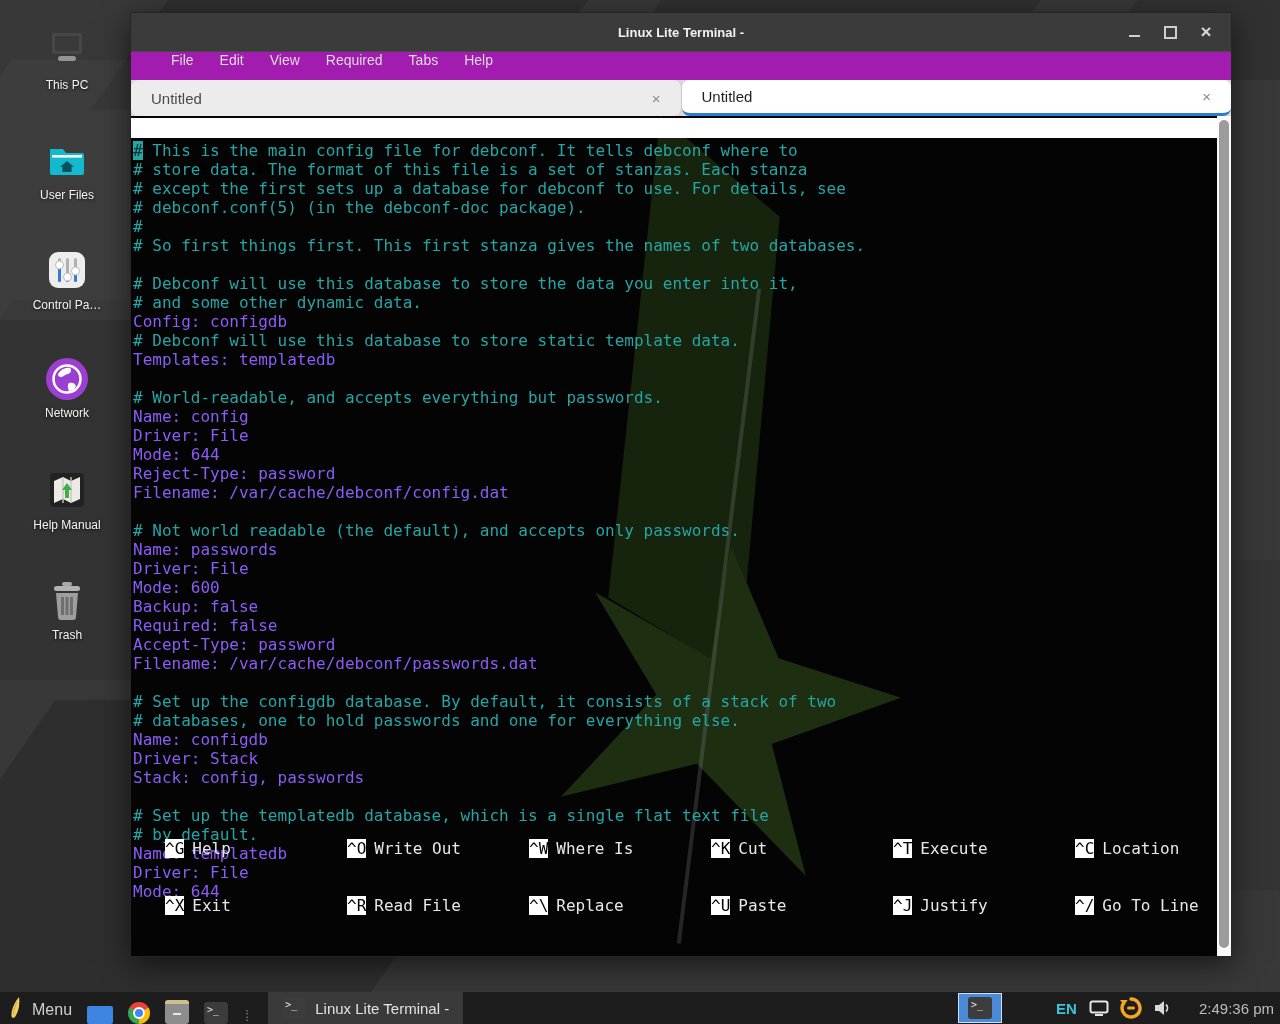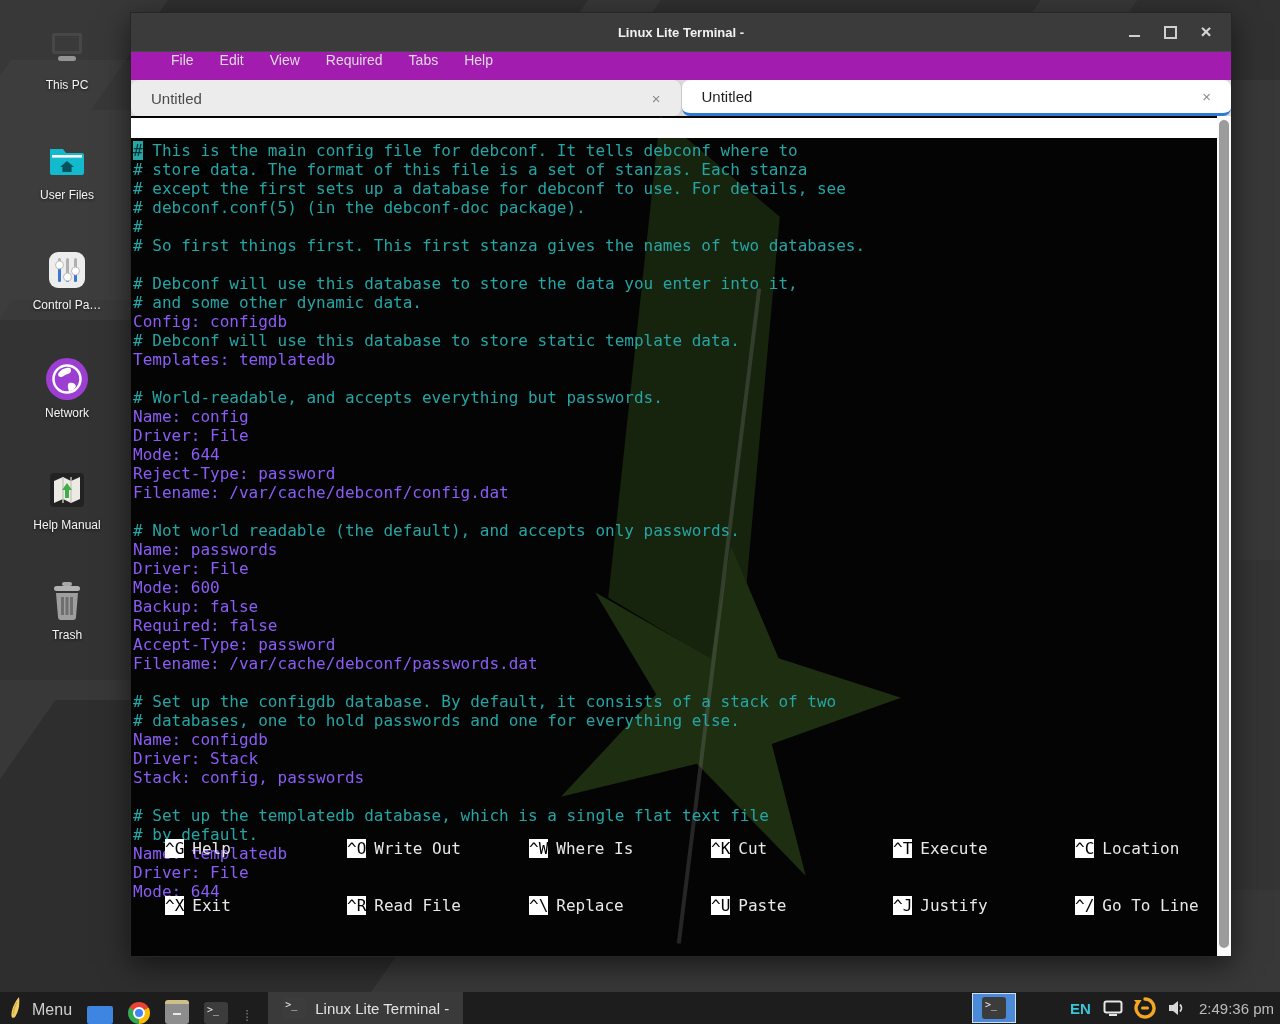--- a/index.html
+++ b/index.html
@@ -100,21 +100,21 @@
             padding:2px 0 0 3px;box-sizing:border-box;}
   .tb-sep{color:#777;font-size:15px;letter-spacing:-2px;margin:0 2px;}
   .task-btn{height:32px;background:#3a3a3a;display:flex;align-items:center;gap:9px;
             padding:0 14px;margin-left:4px;}
   .task-btn .lbl{font-size:15px;color:#e2e2e2;white-space:nowrap;}
   .tb-right{margin-left:auto;display:flex;align-items:center;padding-right:6px;}
   .tray-term{width:42px;height:28px;background:#4b8ad6;border:1px solid #cfe0f4;
              display:flex;align-items:center;justify-content:center;margin-right:54px;}
   .tray-en{font-size:15px;font-weight:bold;color:#3bc4d8;margin-right:12px;}
   .tray-ico{margin-right:10px;display:flex;align-items:center;}
-  .clock{font-size:15px;color:#bcbcbc;margin-left:4px;white-space:nowrap;}
+  .clock{font-size:15px;color:#bcbcbc;margin-left:18px;white-space:nowrap;}
 </style>
 </head>
 <body>
 
 <div class="desktop">
   <div class="wp wp1"></div>
   <div class="wp wp2"></div>
   <div class="wp wp3"></div>
   <div class="wp wp4"></div>
   <div class="wp wp5"></div>

